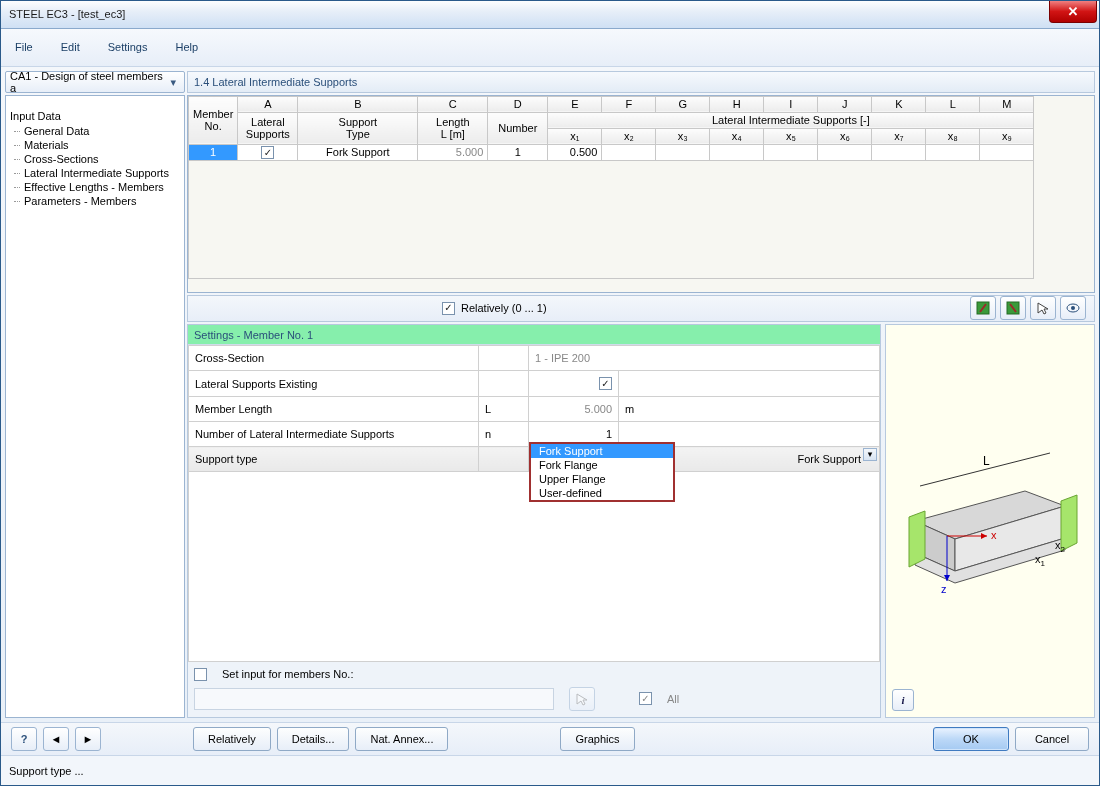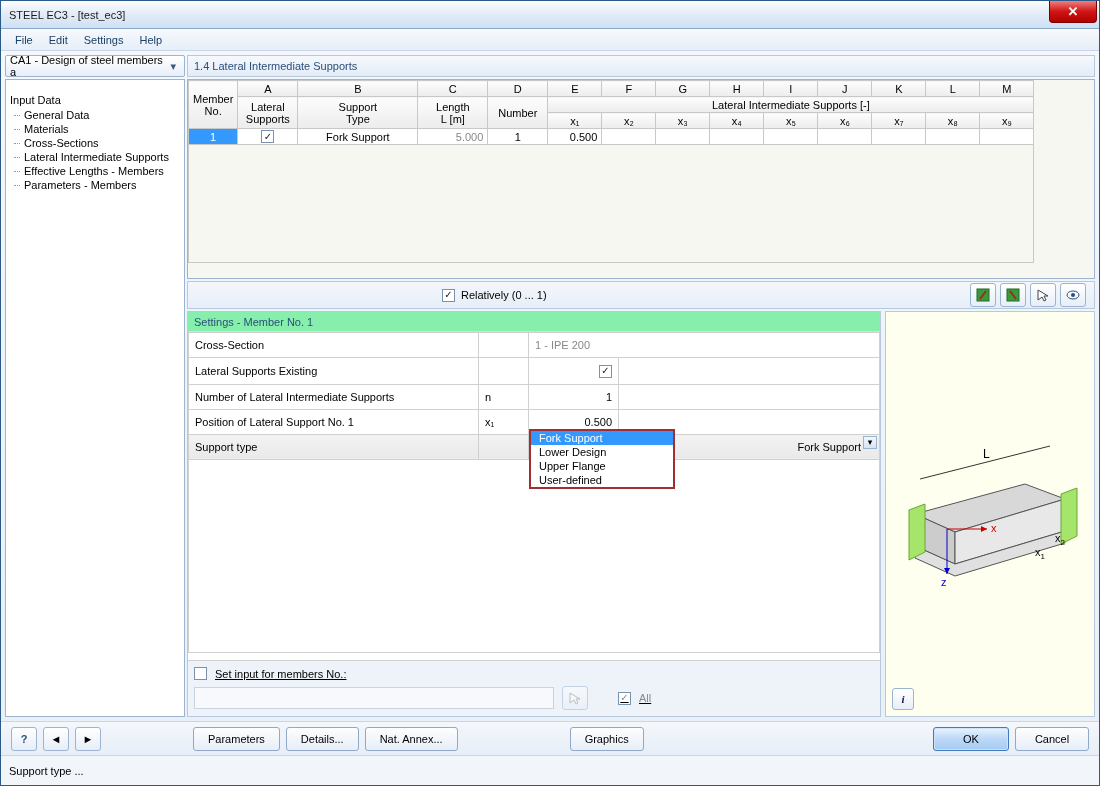--- a/index.html
+++ b/index.html
@@ -2,21 +2,21 @@
 <html><head>
 <meta charset="utf-8">
 <style>
   * { box-sizing: border-box; }
   html, body { margin:0; padding:0; font-family: "Segoe UI", Tahoma, sans-serif; font-size:11px; color:#000; background:#fff; }
   .window { width:1100px; height:786px; border:1px solid #2a5a8a; background:#fff; display:flex; flex-direction:column; position:relative; }
   .titlebar { height:28px; background:linear-gradient(#fdfefe,#e6eef8 40%,#cfe0f4); display:flex; align-items:center; padding:0 0 0 8px; border-bottom:1px solid #8aa9cc; }
   .titlebar-text { color:#1a1a1a; }
   .closebox { margin-left:auto; width:48px; height:22px; background:linear-gradient(#f08080,#d11414 50%,#b00000); border:1px solid #7a0000; border-top:none; border-radius:0 0 4px 4px; display:flex; align-items:center; justify-content:center; margin-right:2px; margin-top:-5px;}
   .closebox span { color:#fff; font-weight:bold; font-size:13px; }
-  .menubar { height:22px; background:linear-gradient(#f6f9fd,#e7eef8); border-bottom:1px solid #c8d6e8; display:flex; align-items:center; padding:0 6px; gap:0;}
+  .menubar { height:39px; background:linear-gradient(#f6f9fd,#e7eef8); border-bottom:1px solid #c8d6e8; display:flex; align-items:center; padding:0 6px; gap:12px;}
   .menu-item { padding:2px 8px; color:#1b3f66; cursor:default;}
   .body-area { display:flex; flex:1 1 auto; overflow:hidden; background:linear-gradient(#f4f7fb,#e9f0f8); padding:4px; gap:2px;}
   .left-panel { width:180px; display:flex; flex-direction:column; gap:2px;}
   .combo { height:22px; background:linear-gradient(#fff,#e7eef8); border:1px solid #9bb4d1; border-radius:2px; display:flex; align-items:center; padding:0 4px; font-size:11px; position:relative;}
   .combo .arrow { margin-left:auto; width:14px; text-align:center; color:#3a5a80;}
   .tree { flex:1 1 auto; background:#fff; border:1px solid #9bb4d1; padding:12px 4px; overflow:hidden;}
   .tree-root { font-weight:normal; padding:2px 0;}
   .tree-child { padding:1px 0 1px 14px; position:relative; white-space:nowrap;}
   .tree-child::before { content:""; position:absolute; left:4px; top:50%; width:6px; border-top:1px dotted #999;}
   .right-panel { flex:1 1 auto; display:flex; flex-direction:column; gap:2px; min-width:0;}
@@ -38,21 +38,21 @@
   .settings-body { flex:1 1 auto; overflow:hidden; position:relative;}
   table.props { width:100%; border-collapse:collapse; font-size:11px;}
   table.props td { border:1px solid #d0d0d0; height:16px; padding:6px 6px;}
   table.props tr.sel td { background:linear-gradient(#f3f3f3,#e9e9e9);}
   .val-right { text-align:right;}
   .dropdown-cell { position:relative; text-align:right; padding-right:18px !important;}
   .dropdown-cell .dd-arrow { position:absolute; right:2px; top:1px; width:14px; height:13px; background:linear-gradient(#f4f7fb,#d8e4f2); border:1px solid #9bb4d1; font-size:9px; text-align:center; line-height:11px;}
   .dropdown-popup { position:absolute; border:2px solid #a03030; background:#fff; z-index:10; font-size:11px;}
   .dropdown-popup div { padding:1px 8px;}
   .dropdown-popup div.sel { background:#3399ff; color:#fff;}
-  .setinput-row { border-top:1px solid #d0d0d0; padding:6px; display:flex; align-items:center; gap:8px; background:#eef3f9;text-decoration:underline;}
+  .setinput-row { border-top:1px solid #d0d0d0; padding:6px; display:flex; align-items:center; gap:15px; background:#eef3f9;}
   .inputbox { flex:0 0 360px; height:22px; border:1px solid #c8d4e2; background:#f7f9fc;}
   .preview-panel { width:210px; border:1px solid #b7c9de; background:#fffff0; display:flex; flex-direction:column; position:relative;}
   .preview-body { flex:1 1 auto; display:flex; align-items:center; justify-content:center;}
   .footer-bar { height:34px; background:linear-gradient(#f4f7fb,#e7eef8); border-top:1px solid #c8d6e8; display:flex; align-items:center; padding:0 10px; gap:6px;}
   .btn { height:24px; padding:0 14px; border:1px solid #8fa9c6; background:linear-gradient(#fdfefe,#e7eef8); border-radius:3px; font-size:11px;}
   .btn.primary { border:1px solid #3f7ac0; background:linear-gradient(#eaf3ff,#bcd8f7 50%,#a5caf2); box-shadow:0 0 0 1px #cfe4fb inset;}
   .status { height:30px; border-top:1px solid #c8d6e8; background:#f2f6fb; padding:0 8px; display:flex; align-items:center;}
   .tick { color:#222; font-size:10px; line-height:1;}
   .grey { color:#888;}
   .icon-btn-row { margin-left:auto; display:flex; gap:4px;}
@@ -215,29 +215,29 @@
               </tr>
               <tr>
                 <td>Lateral Supports Existing</td>
                     <td></td>
                 <td class="val-right"><span class="chk">
                         <span class="tick">✓</span>
                       </span></td>
                     <td></td>
               </tr>
               <tr>
+                <td>Member Length</td>
+                <td>L</td>
+                <td class="val-right grey">5.000</td>
+                <td>m</td>
+              </tr>
+              <tr>
                 <td>Number of Lateral Intermediate Supports</td>
                 <td>n</td>
                 <td class="val-right">1</td>
-                    <td></td>
-              </tr>
-              <tr>
-                <td>Position of Lateral Support No. 1</td>
-                <td>x₁</td>
-                <td class="val-right">0.500</td>
                     <td></td>
               </tr>
               <tr class="sel">
                 <td>Support type</td>
                     <td></td>
                 <td class="dropdown-cell" colspan="2">
                   <span>Fork Support</span>
                   <span class="dd-arrow">▾</span>
                 </td>
               </tr>
@@ -283,21 +283,21 @@
                           </tr>
                         </tbody>
                       </table>
               </td>
                   </tr>
             </tbody>
               </table>
 
             <div class="dropdown-popup" style="left:341px; top:97px; width:146px;">
               <div class="sel">Fork Support</div>
-              <div>Lower Design</div>
+              <div>Fork Flange</div>
               <div>Upper Flange</div>
               <div>User-defined</div>
             </div>
           </div>
 
           <div class="setinput-row">
             <span class="chk" style="background:#fff"></span>
             <span>Set input for members No.:</span>
           </div>
           <div class="setinput-row" style="border-top:none;padding-top:0">
@@ -348,21 +348,21 @@
     <div class="tool-btn">
         <span style="color:#2a4f7a;font-weight:bold">?</span>
       </div>
     <div class="tool-btn">
         <span>◄</span>
       </div>
     <div class="tool-btn">
         <span>►</span>
       </div>
     <div style="width:80px"></div>
-    <button class="btn">Parameters</button>
+    <button class="btn">Relatively</button>
     <button class="btn">Details...</button>
     <button class="btn">Nat. Annex...</button>
     <div style="width:100px"></div>
     <button class="btn">Graphics</button>
     <div style="margin-left:auto;display:flex;gap:6px">
       <button class="btn primary" style="width:76px">OK</button>
       <button class="btn" style="width:74px">Cancel</button>
     </div>
   </div>
 

